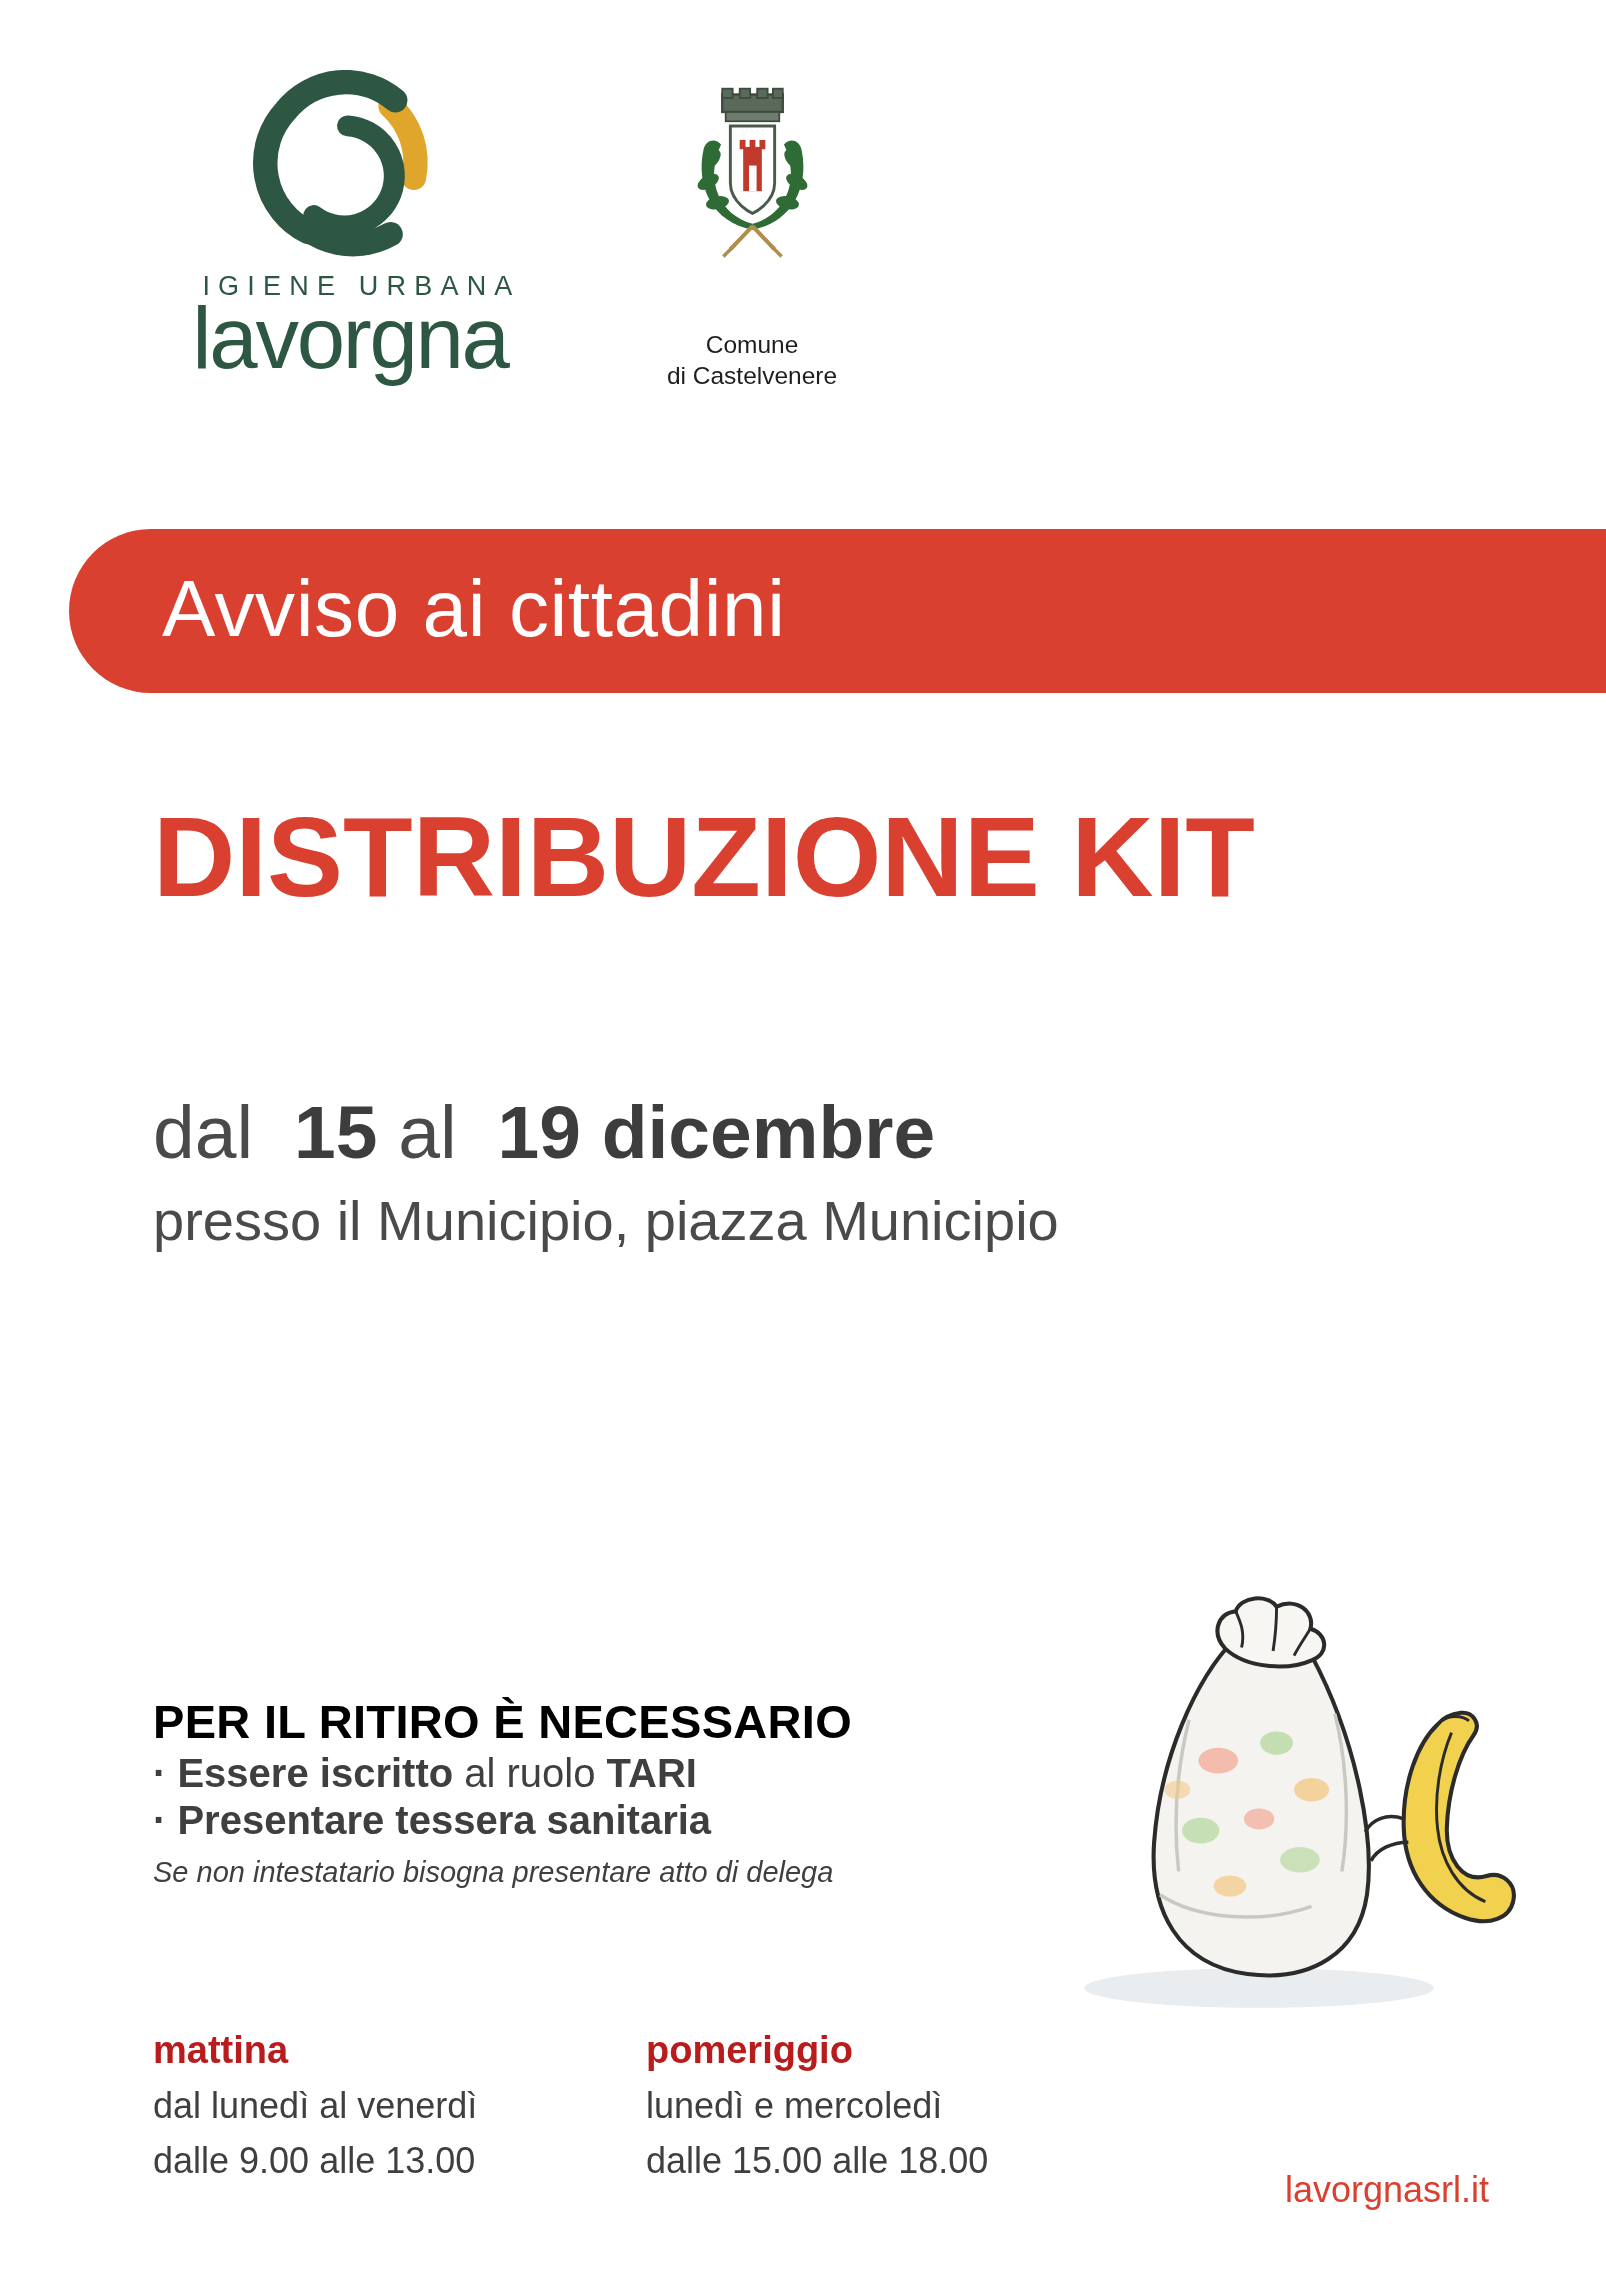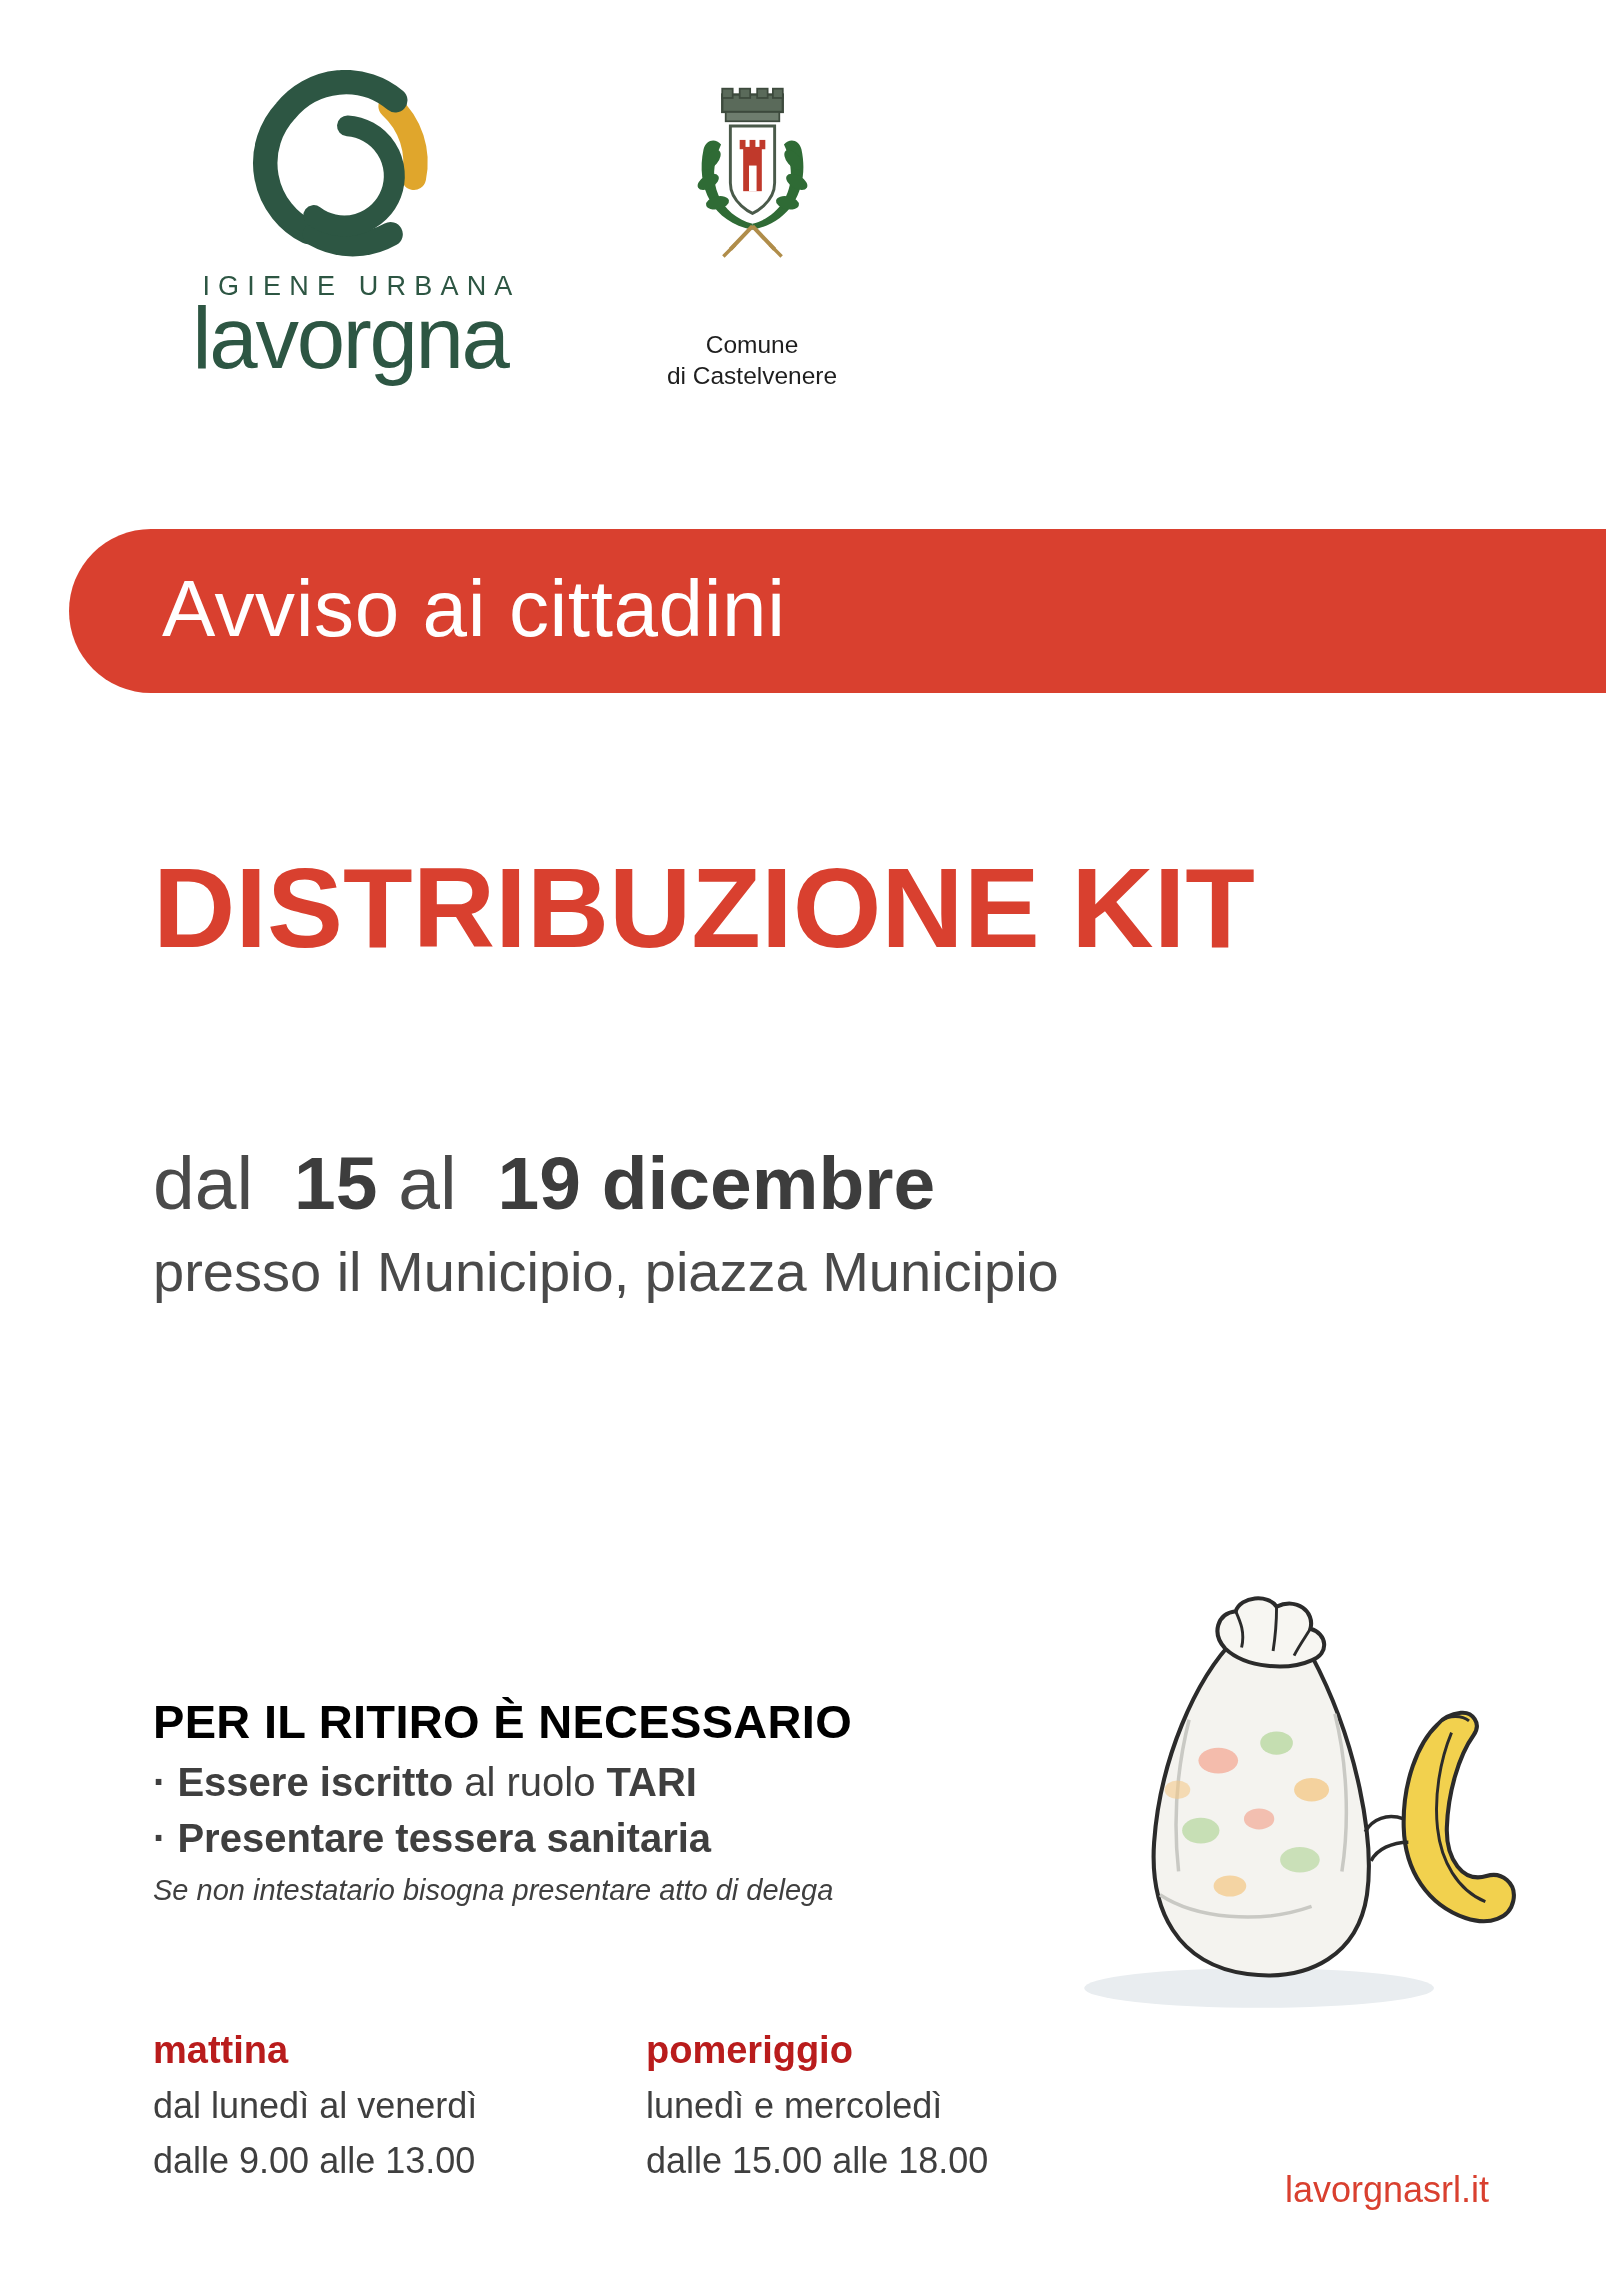--- a/index.html
+++ b/index.html
@@ -89,21 +89,21 @@
     font-size: 80px;
     color: #ffffff;
     letter-spacing: 0.6px;
     font-weight: 400;
   }
 
   
   .main {
     position: absolute;
     left: 153px;
-    top: 851px;
+    top: 800px;
     width: 1341px;
   }
   .title-big {
     font-size: 114px;
     font-weight: bold;
     color: #d9402f;
     letter-spacing: 0px;
     line-height: 1;
   }
   .title-sub {
@@ -146,21 +146,21 @@
   }
   .req-head {
     font-size: 47px;
     font-weight: bold;
     color: #000000;
     letter-spacing: 0.3px;
   }
   .req-line {
     font-size: 40px;
     color: #3f3f3f;
-    margin-top: 11px;
+    margin-top: 2px;
     font-weight: 400;
   }
   .req-line b { font-weight: bold; }
   .req-note {
     font-size: 29px;
     font-style: italic;
     font-weight: normal;
     color: #3f3f3f;
     margin-top: 13px;
   }

